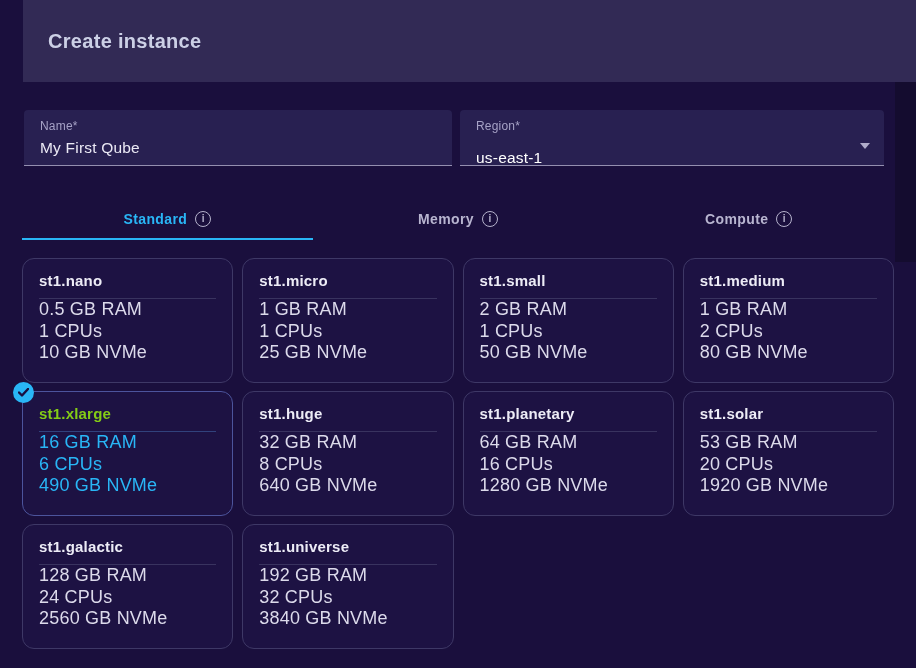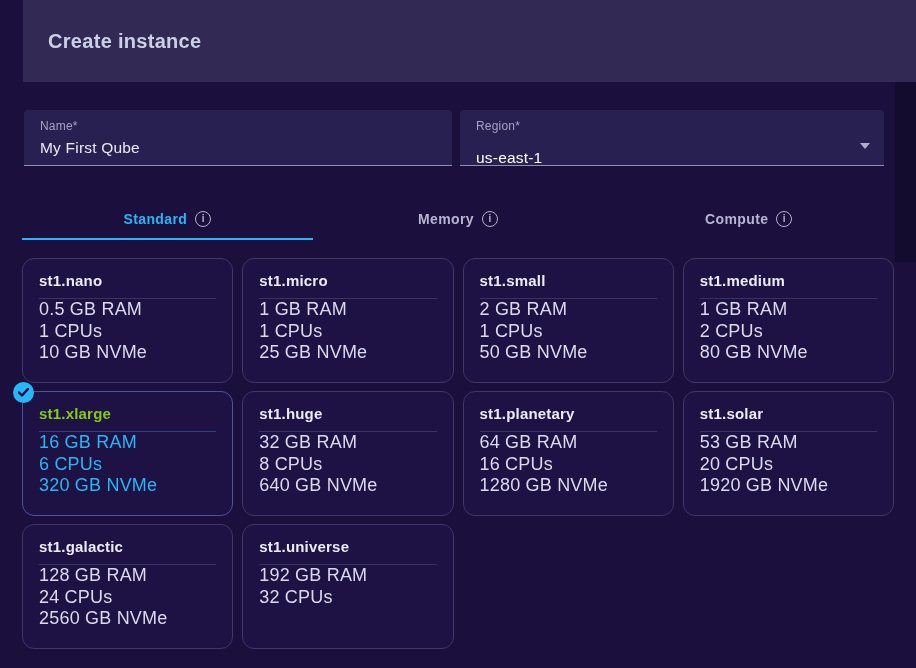--- a/index.html
+++ b/index.html
@@ -166,21 +166,21 @@
     <div class="card selected">
       <div class="badge">
         <svg width="11" height="9" viewBox="0 0 11 9">
           <path d="M1 4.5 L4 7.5 L10 1" fill="none" stroke="#191040" stroke-width="2.4" stroke-linecap="round" stroke-linejoin="round"></path>
         </svg>
       </div>
       <div class="ctitle">st1.xlarge</div>
       <div class="specs">
         <div>16 GB RAM</div>
         <div>6 CPUs</div>
-        <div>320 GB NVMe</div>
+        <div>490 GB NVMe</div>
       </div>
     </div>
     <div class="card">
       <div class="ctitle">st1.huge</div>
       <div class="specs">
         <div>32 GB RAM</div>
         <div>8 CPUs</div>
         <div>640 GB NVMe</div>
       </div>
     </div>
@@ -206,15 +206,16 @@
         <div>128 GB RAM</div>
         <div>24 CPUs</div>
         <div>2560 GB NVMe</div>
       </div>
     </div>
     <div class="card">
       <div class="ctitle">st1.universe</div>
       <div class="specs">
         <div>192 GB RAM</div>
         <div>32 CPUs</div>
+        <div>3840 GB NVMe</div>
       </div>
     </div>
   </div>
 
 </body></html>

